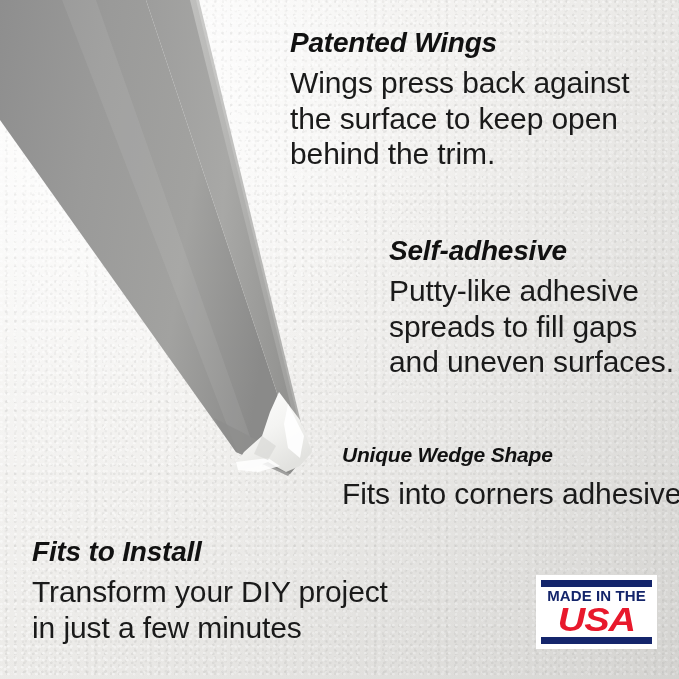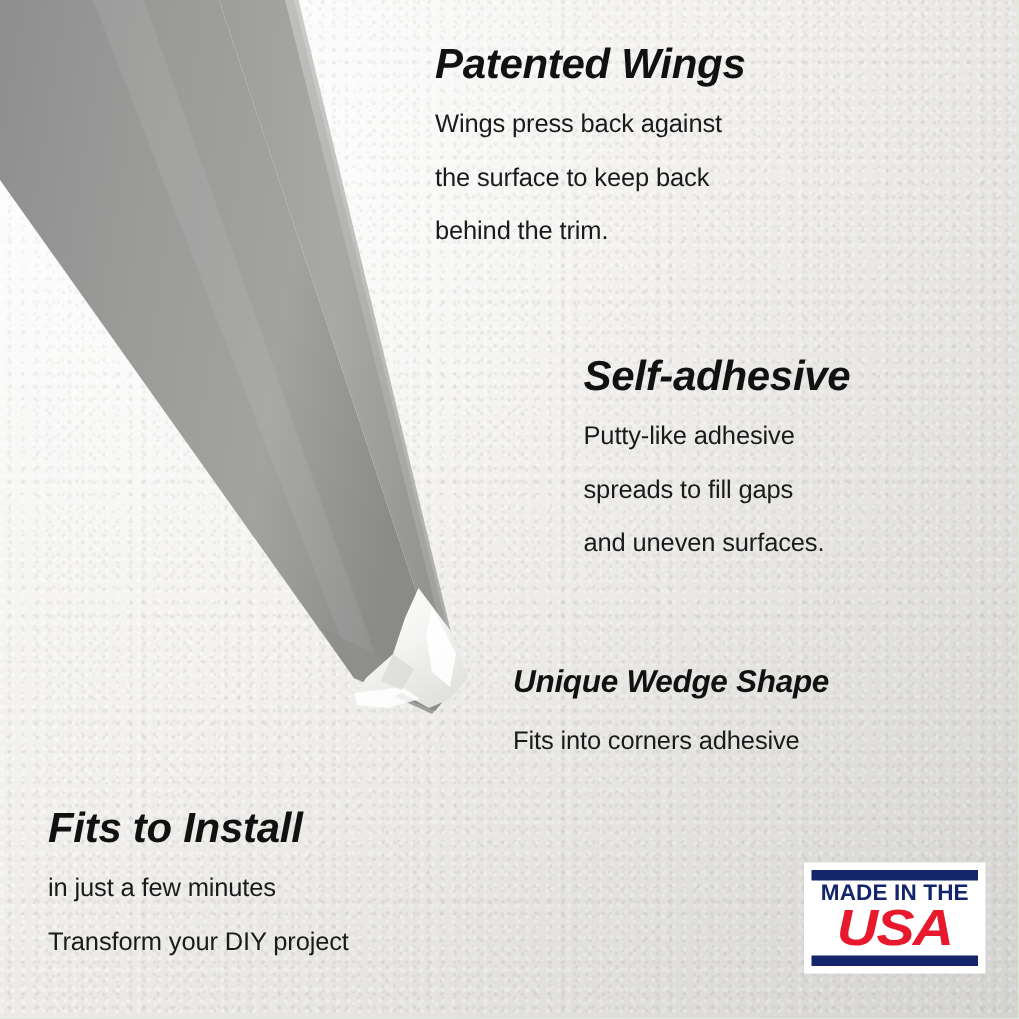--- a/index.html
+++ b/index.html
@@ -41,21 +41,21 @@
   .product{position:absolute;left:0;top:0;width:340px;height:500px;}
   
   .block{position:absolute;}
   .heading{
     font-weight:bold;font-style:italic;
     font-size:28px;line-height:30px;
     color:#111111;white-space:nowrap;
     letter-spacing:-.2px;
   }
   .body{
-    font-size:17px;line-height:35.5px;
+    font-size:30px;line-height:35.5px;
     color:#1a1a1a;letter-spacing:-.1px;
   }
   .body div{white-space:nowrap;}
   #blk-wings{left:290px;top:28px;}
   #blk-wings .heading{margin-bottom:7px;}
   #blk-adhesive{left:389px;top:236px;}
   #blk-adhesive .heading{margin-bottom:7px;}
   #blk-wedge{left:342px;top:440px;}
   #blk-wedge .heading{margin-bottom:6px;font-size:21px;}
   #blk-easy{left:32px;top:537px;}
@@ -136,21 +136,21 @@
       <path d="M 288,404 L 304,436 L 300,458 L 288,448 L 284,424 Z" fill="#ffffff" opacity=".9"></path>
       <path d="M 236,462 L 268,458 L 280,466 L 258,472 L 238,470 Z" fill="#ffffff" opacity=".85"></path>
       <path d="M 262,436 L 276,446 L 268,460 L 254,454 Z" fill="#d8d8d5" opacity=".7"></path>
     </svg>
   </div>
 
   <div class="block" id="blk-wings">
     <div class="heading">Patented Wings</div>
     <div class="body">
       <div>Wings press back against</div>
-      <div>the surface to keep back</div>
+      <div>the surface to keep open</div>
       <div>behind the trim.</div>
     </div>
   </div>
 
   <div class="block" id="blk-adhesive">
     <div class="heading">Self-adhesive</div>
     <div class="body">
       <div>Putty-like adhesive</div>
       <div>spreads to fill gaps</div>
       <div>and uneven surfaces.</div>
@@ -160,22 +160,22 @@
   <div class="block" id="blk-wedge">
     <div class="heading">Unique Wedge Shape</div>
     <div class="body">
       <div>Fits into corners adhesive</div>
     </div>
   </div>
 
   <div class="block" id="blk-easy">
     <div class="heading">Fits to Install</div>
     <div class="body">
+      <div>Transform your DIY project</div>
       <div>in just a few minutes</div>
-      <div>Transform your DIY project</div>
     </div>
   </div>
 
   <div id="usa-badge">
     <div class="usa-bar"></div>
     <div class="usa-made">MADE IN THE</div>
     <div class="usa-big">USA</div>
     <div class="usa-bar"></div>
   </div>
 

